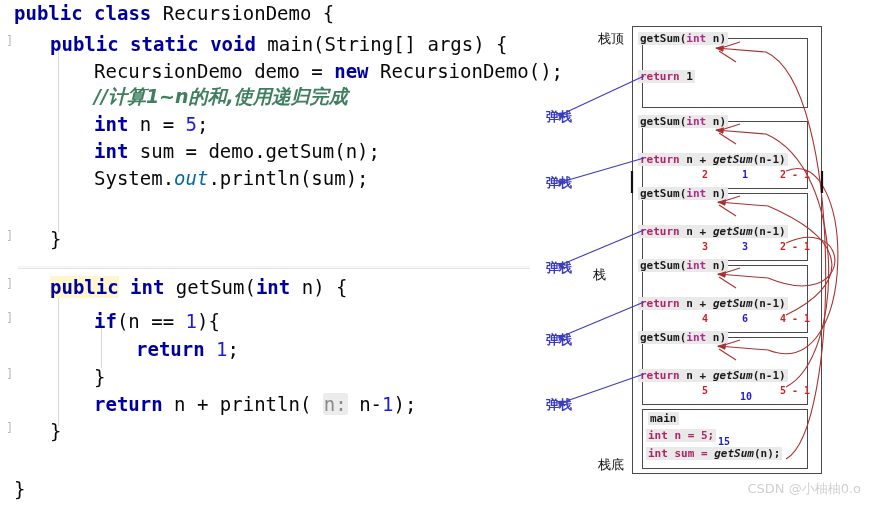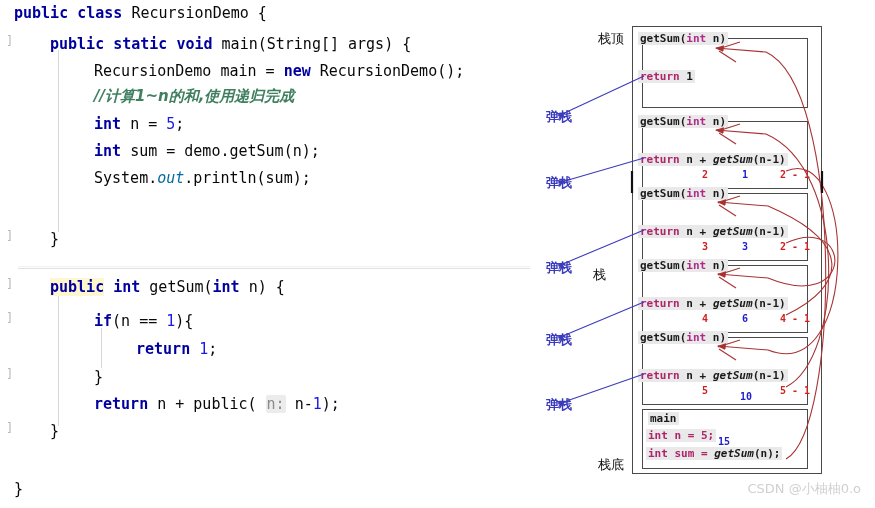--- a/index.html
+++ b/index.html
@@ -23,21 +23,21 @@
   .gutter{
     position:absolute;left:0;top:0;width:22px;height:508px;
   }
   .fold{
     position:absolute;left:6px;color:#b9b9b9;font-size:12px;
     font-family:"DejaVu Sans Mono",monospace;
   }
   .code-line{
     position:absolute;left:0;white-space:pre;line-height:15px;
     font-family:"DejaVu Sans Mono","Liberation Mono",monospace;
-    font-size:15px;
+    font-size:19px;
     letter-spacing:0px;
     text-align:right;
   }
   .kw{color:#00009f;font-weight:bold;}
   .plain{color:#080808;}
   .num{color:#1a1ae6;}
   .field{color:#0369a1;font-style:italic;}
   .cmt{color:#3f7f5f;font-style:italic;font-family:"DejaVu Sans",sans-serif;font-weight:bold;}
   .hl{background:#fdf6cf;}
   .hint{background:#ececec;color:#8a8a8a;border-radius:2px;padding:0 1px;}
@@ -123,31 +123,31 @@
     <div id="guides">
         <div class="indent-guide" style="left: 58px; top: 50px; height: 182px;"></div>
         <div class="indent-guide" style="left: 58px; top: 292px; height: 134px;"></div>
         <div class="indent-guide" style="left: 101px; top: 328px; height: 40px;"></div>
       </div>
     <div class="sep-shadow" id="sepshadow" style="left: 18px; top: 266px; width: 512px;"></div>
     <div class="method-sep" id="methodsep" style="left: 18px; top: 268px; width: 512px;"></div>
     <div id="codelines">
         <div class="code-line" style="left: 14px; top: 6px;"><span class="kw">public class </span><span class="plain">RecursionDemo {</span></div>
         <div class="code-line" style="left: 50px; top: 37px;"><span class="kw">public static void </span><span class="plain">main(String[] args) {</span></div>
-        <div class="code-line" style="left: 94px; top: 64px;"><span class="plain">RecursionDemo main = </span><span class="kw">new </span><span class="plain">RecursionDemo();</span></div>
+        <div class="code-line" style="left: 94px; top: 64px;"><span class="plain">RecursionDemo demo = </span><span class="kw">new </span><span class="plain">RecursionDemo();</span></div>
         <div class="code-line" style="left: 94px; top: 89px;"><span class="cmt">//计算1~n的和,使用递归完成</span></div>
         <div class="code-line" style="left: 94px; top: 117px;"><span class="kw">int </span><span class="plain">n = </span><span class="num">5</span><span class="plain">;</span></div>
         <div class="code-line" style="left: 94px; top: 144px;"><span class="kw">int </span><span class="plain">sum = demo.getSum(n);</span></div>
         <div class="code-line" style="left: 94px; top: 171px;"><span class="plain">System.</span><span class="field">out</span><span class="plain">.println(sum);</span></div>
         <div class="code-line" style="left: 50px; top: 232px;"><span class="plain">}</span></div>
         <div class="code-line" style="left: 50px; top: 280px;"><span class="kw hl">public</span><span class="kw"> int </span><span class="plain">getSum(</span><span class="kw">int </span><span class="plain">n) {</span></div>
         <div class="code-line" style="left: 94px; top: 314px;"><span class="kw">if</span><span class="plain">(n == </span><span class="num">1</span><span class="plain">){</span></div>
         <div class="code-line" style="left: 136px; top: 342px;"><span class="kw">return </span><span class="num">1</span><span class="plain">;</span></div>
         <div class="code-line" style="left: 94px; top: 370px;"><span class="plain">}</span></div>
-        <div class="code-line" style="left: 94px; top: 397px;"><span class="kw">return </span><span class="plain">n + public( </span><span class="hint">n:</span><span class="plain"> n-</span><span class="num">1</span><span class="plain">);</span></div>
+        <div class="code-line" style="left: 94px; top: 397px;"><span class="kw">return </span><span class="plain">n + println( </span><span class="hint">n:</span><span class="plain"> n-</span><span class="num">1</span><span class="plain">);</span></div>
         <div class="code-line" style="left: 50px; top: 424px;"><span class="plain">}</span></div>
         <div class="code-line" style="left: 14px; top: 482px;"><span class="plain">}</span></div>
       </div>
   </div>
 
   <div id="diagram">
 
     <div class="cn-label" id="lbl-top" style="left: 58px; top: 22px;">栈顶</div>
     <div class="cn-label" id="lbl-bottom" style="left: 58px; top: 448px;">栈底</div>
     <div class="cn-label" id="lbl-mid" style="left: 53px; top: 258px;">栈</div>

